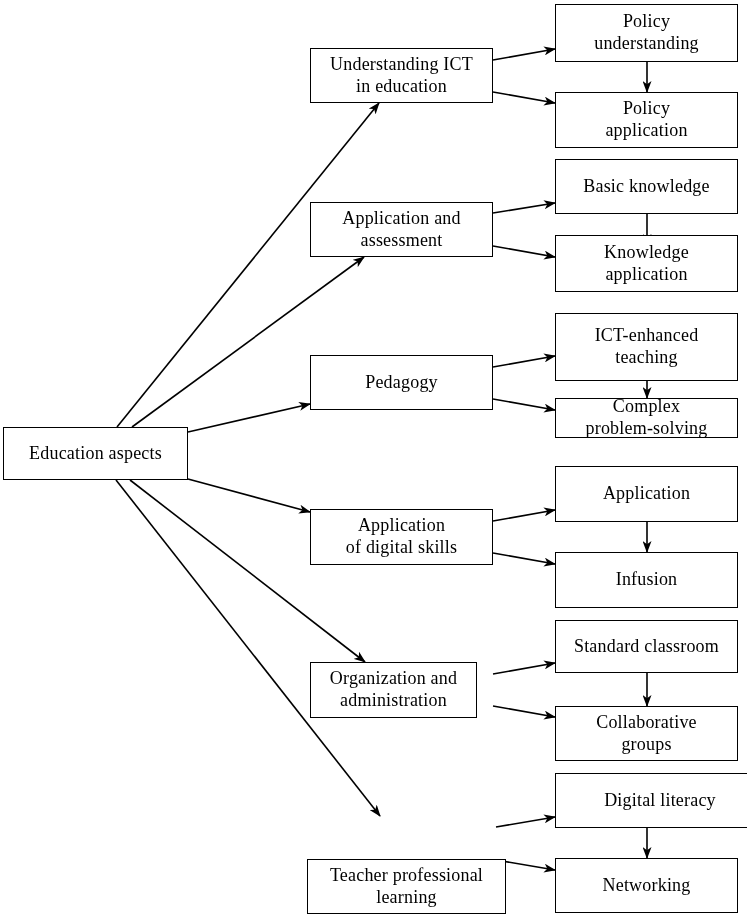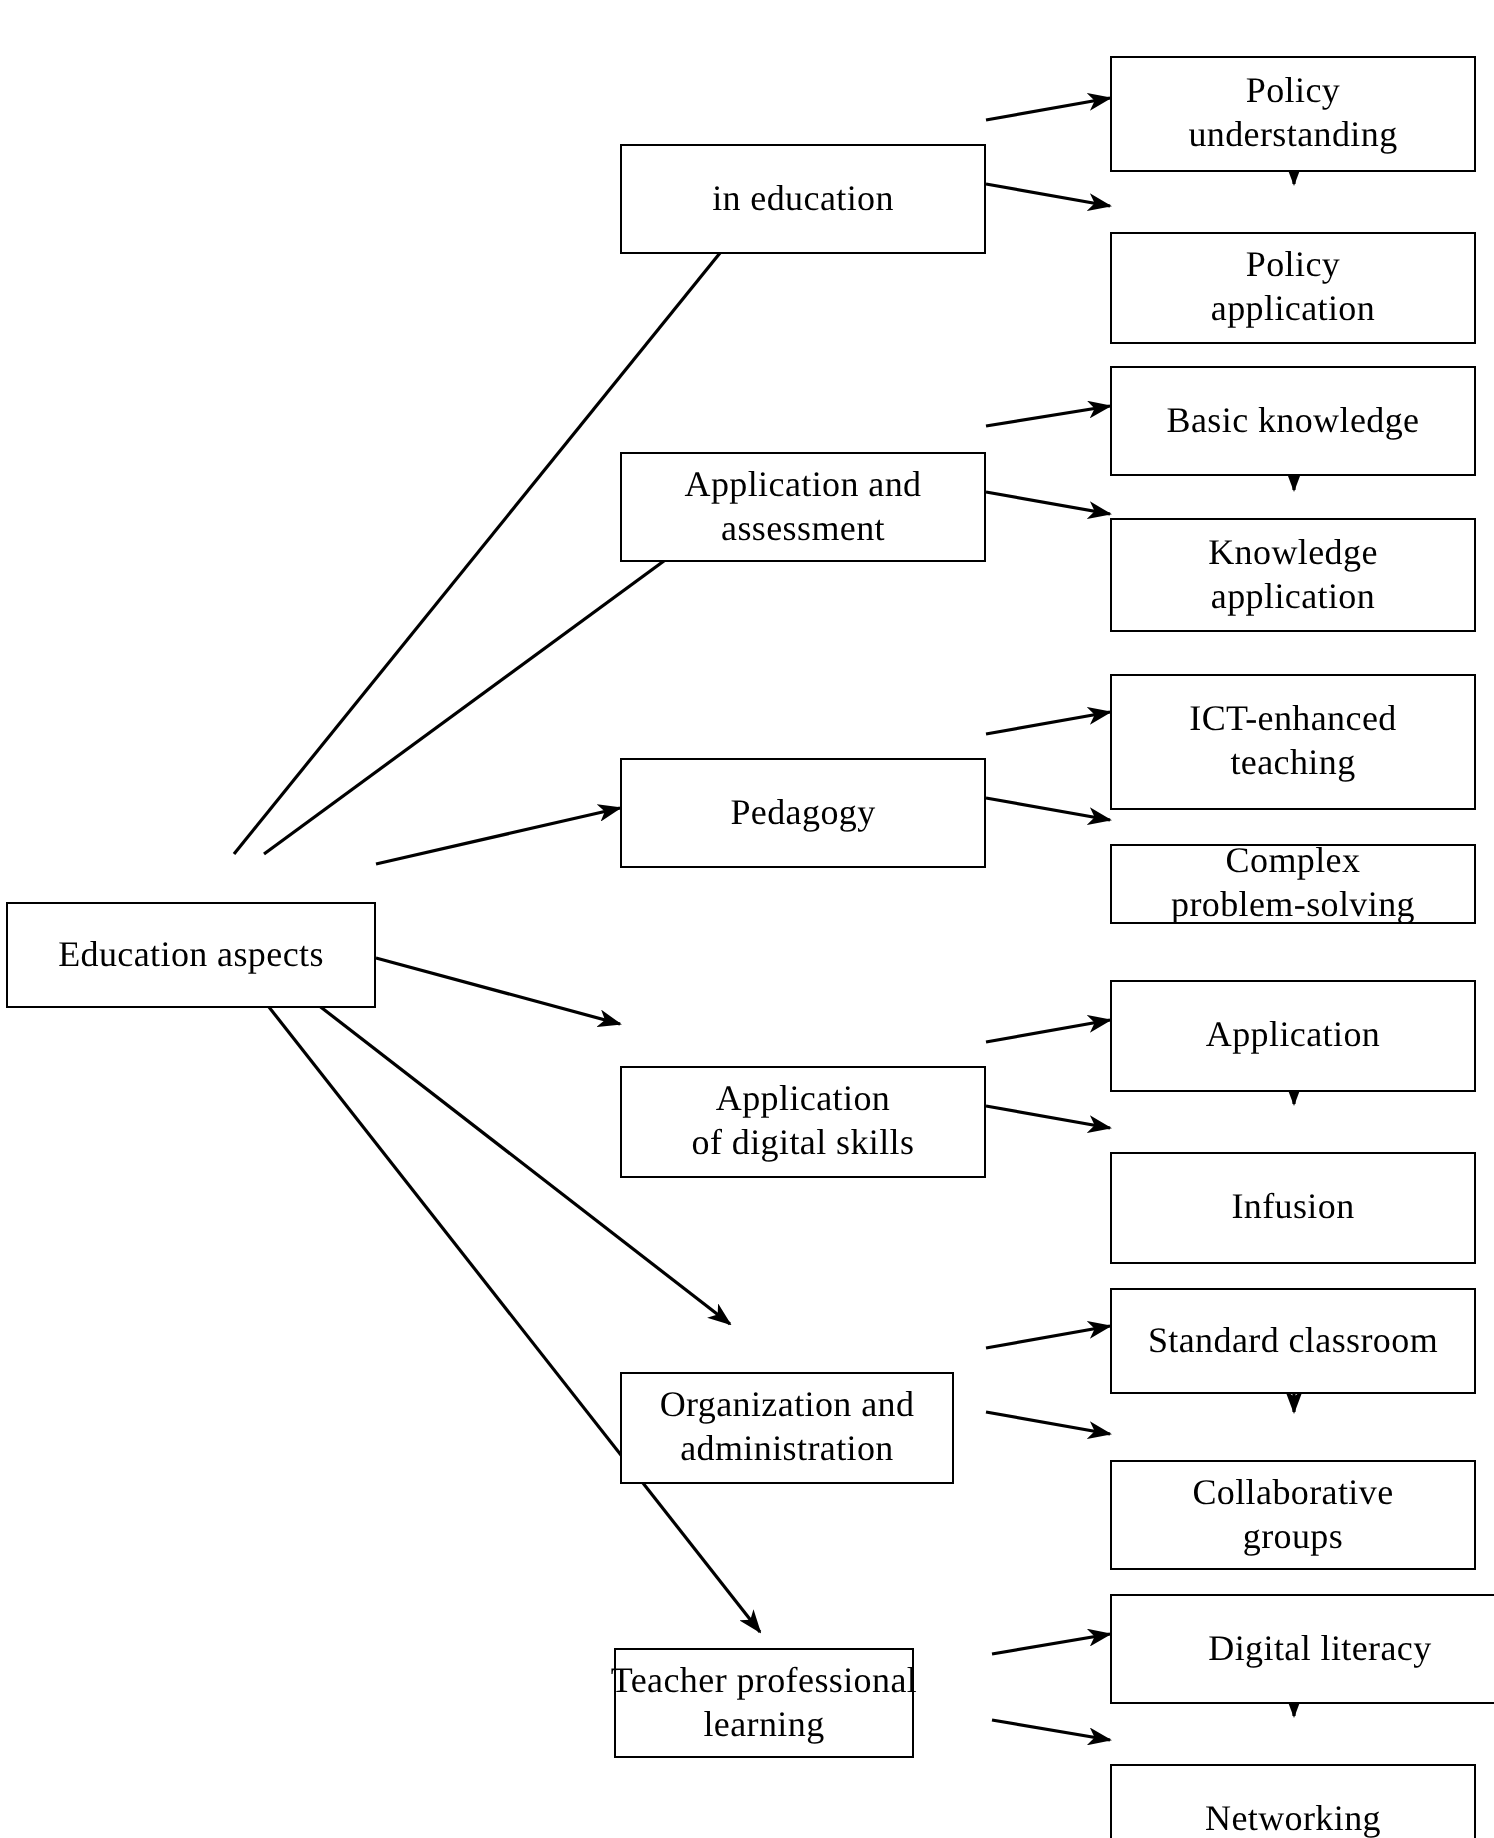--- a/index.html
+++ b/index.html
@@ -29,21 +29,20 @@
     background: #ffffff;
     display: flex;
     flex-direction: column;
     align-items: center;
     justify-content: center;
     text-align: center;
     font-size: 18px;
     line-height: 1.22;
     letter-spacing: 0.2px;
     white-space: nowrap;
-    margin-top: 24px;
   }
 </style>
 </head>
 <body>
 
 <div class="stage">
 
   <svg class="arrows" width="747" height="919" viewBox="0 0 747 919" xmlns="http://www.w3.org/2000/svg">
     <defs>
       <marker id="ah" viewBox="0 0 12 9" markerWidth="12" markerHeight="9" refX="11" refY="4.5" orient="auto" markerUnits="userSpaceOnUse">
@@ -77,38 +76,39 @@
     <line x1="647" y1="522" x2="647" y2="552" marker-end="url(#ah)"></line>
     <line x1="647" y1="673" x2="647" y2="706" marker-end="url(#ah)"></line>
     <line x1="647" y1="828" x2="647" y2="858" marker-end="url(#ah)"></line>
   </svg>
 
   <div class="node" style="left:3px;top:427px;width:185px;height:53px">
     <span>Education aspects</span>
   </div>
 
   <div class="node" style="left:310px;top:48px;width:183px;height:55px">
+    <span>Understanding ICT</span>
     <span>in education</span>
   </div>
   <div class="node" style="left:310px;top:202px;width:183px;height:55px">
     <span>Application and</span>
     <span>assessment</span>
   </div>
   <div class="node" style="left:310px;top:355px;width:183px;height:55px">
     <span>Pedagogy</span>
   </div>
   <div class="node" style="left:310px;top:509px;width:183px;height:56px">
     <span>Application</span>
     <span>of digital skills</span>
   </div>
   <div class="node" style="left:310px;top:662px;width:167px;height:56px">
     <span>Organization and</span>
     <span>administration</span>
   </div>
-  <div class="node" style="left:307px;top:800px;width:150px;height:55px">
+  <div class="node" style="left:307px;top:859px;width:199px;height:55px">
     <span>Teacher professional</span>
     <span>learning</span>
   </div>
 
   <div class="node" style="left:555px;top:4px;width:183px;height:58px">
     <span>Policy</span>
     <span>understanding</span>
   </div>
   <div class="node" style="left:555px;top:92px;width:183px;height:56px">
     <span>Policy</span>

